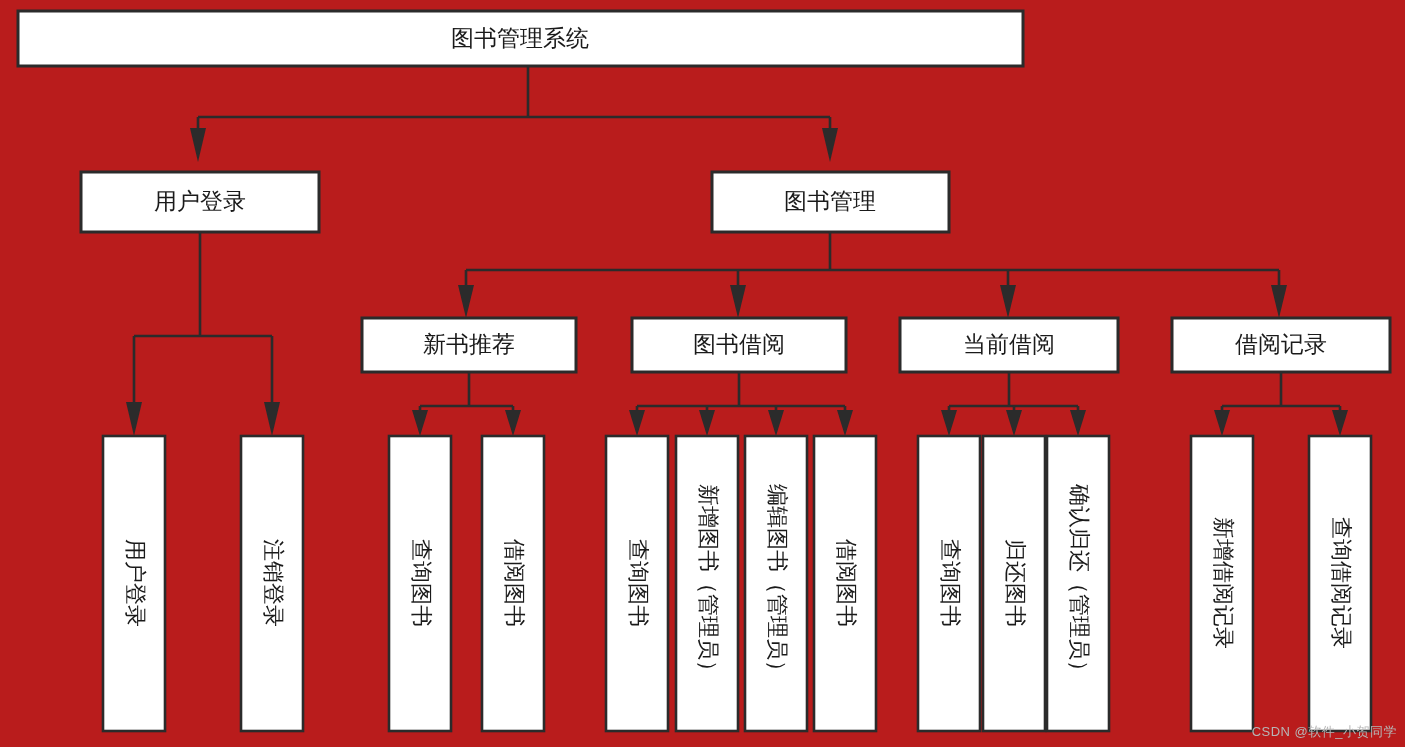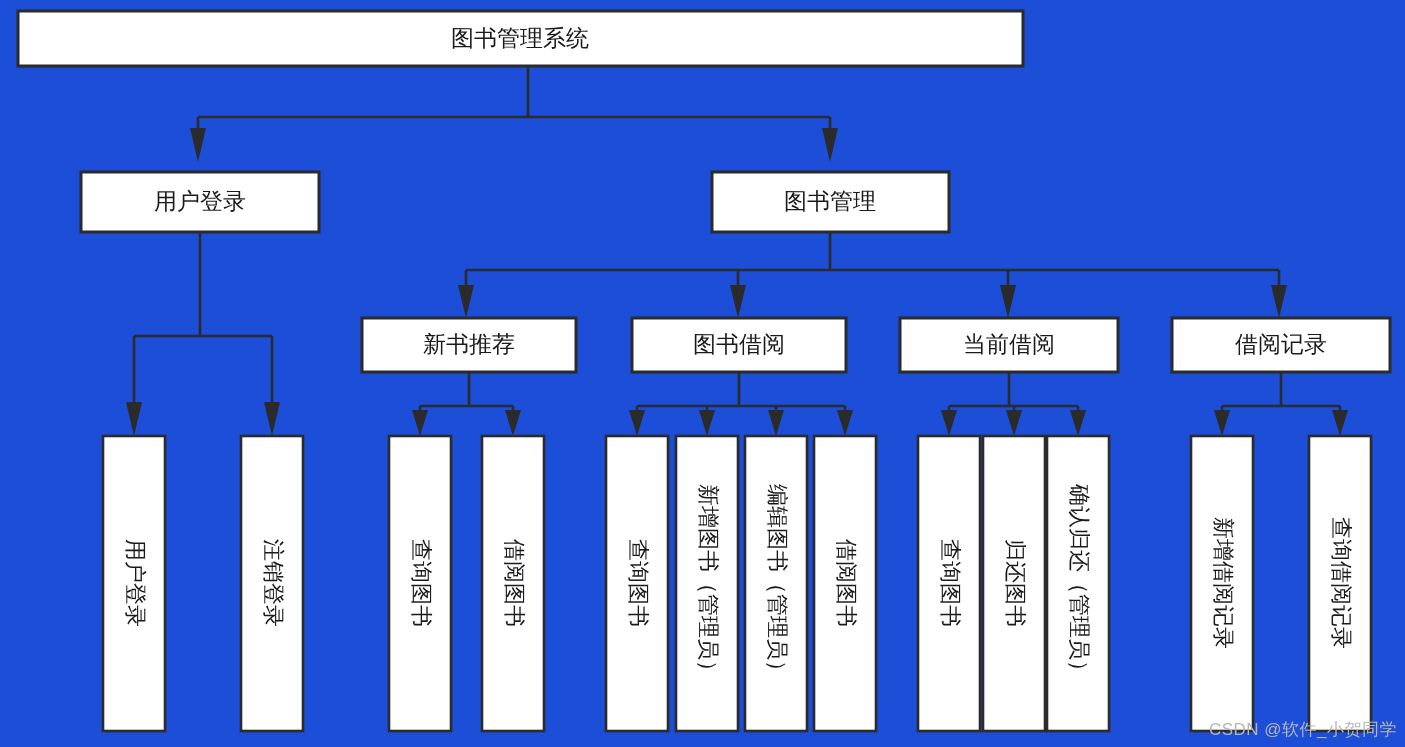--- a/index.html
+++ b/index.html
@@ -10,21 +10,21 @@
   body {
     width: 1405px;
     height: 747px;
     font-family: "Liberation Sans", "DejaVu Sans", sans-serif;
     overflow: hidden;
   }
   #diagram-root {
     position: relative;
     width: 1405px;
     height: 747px;
-    background: #1d4ed8;
+    background: #b91c1c;
   }
   svg.flow {
     position: absolute;
     left: 0;
     top: 0;
     width: 1405px;
     height: 747px;
     display: block;
   }
   .node-rect {
@@ -54,21 +54,21 @@
   }
   .node-label.vertical {
     font-size: 22px;
     text-anchor: middle;
   }
   .watermark {
     position: absolute;
     right: 8px;
     bottom: 6px;
     font-family: "Liberation Sans", "DejaVu Sans", sans-serif;
-    font-size: 17px;
+    font-size: 13px;
     color: #b6b6b6;
     letter-spacing: 0.5px;
     white-space: nowrap;
     pointer-events: none;
     margin-top: 22px;
   }
 </style>
 </head>
 <body>
 

